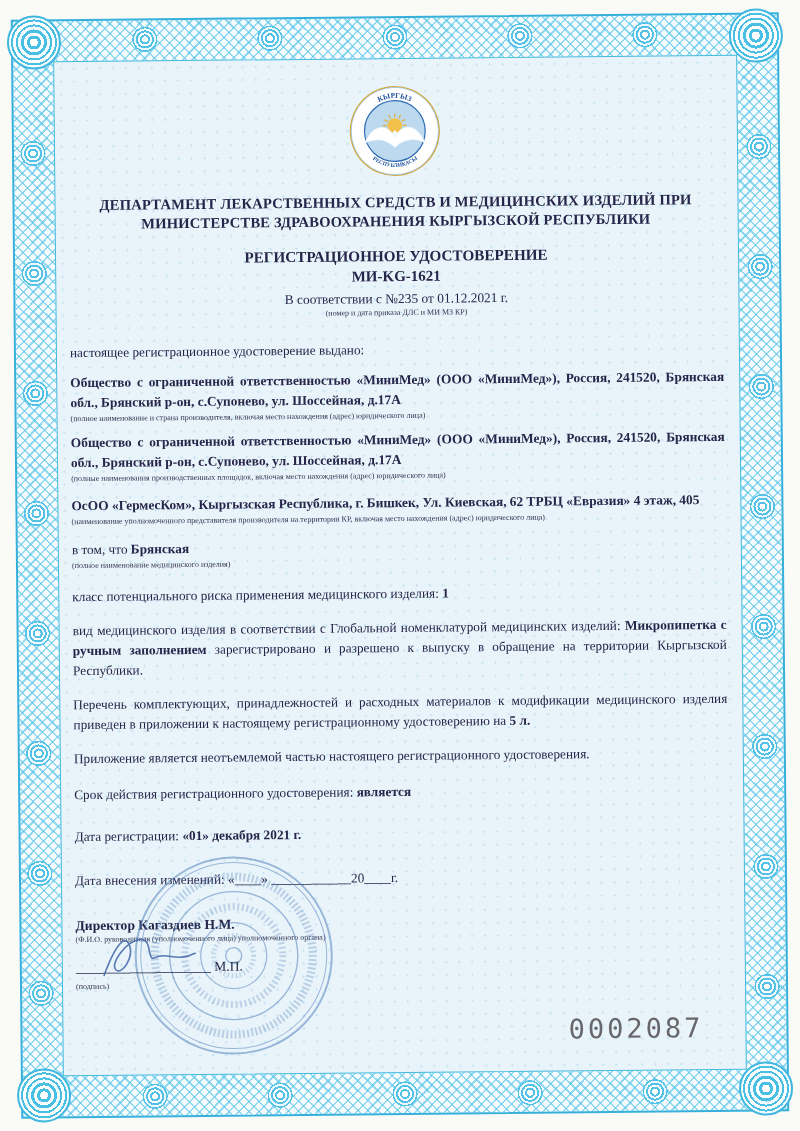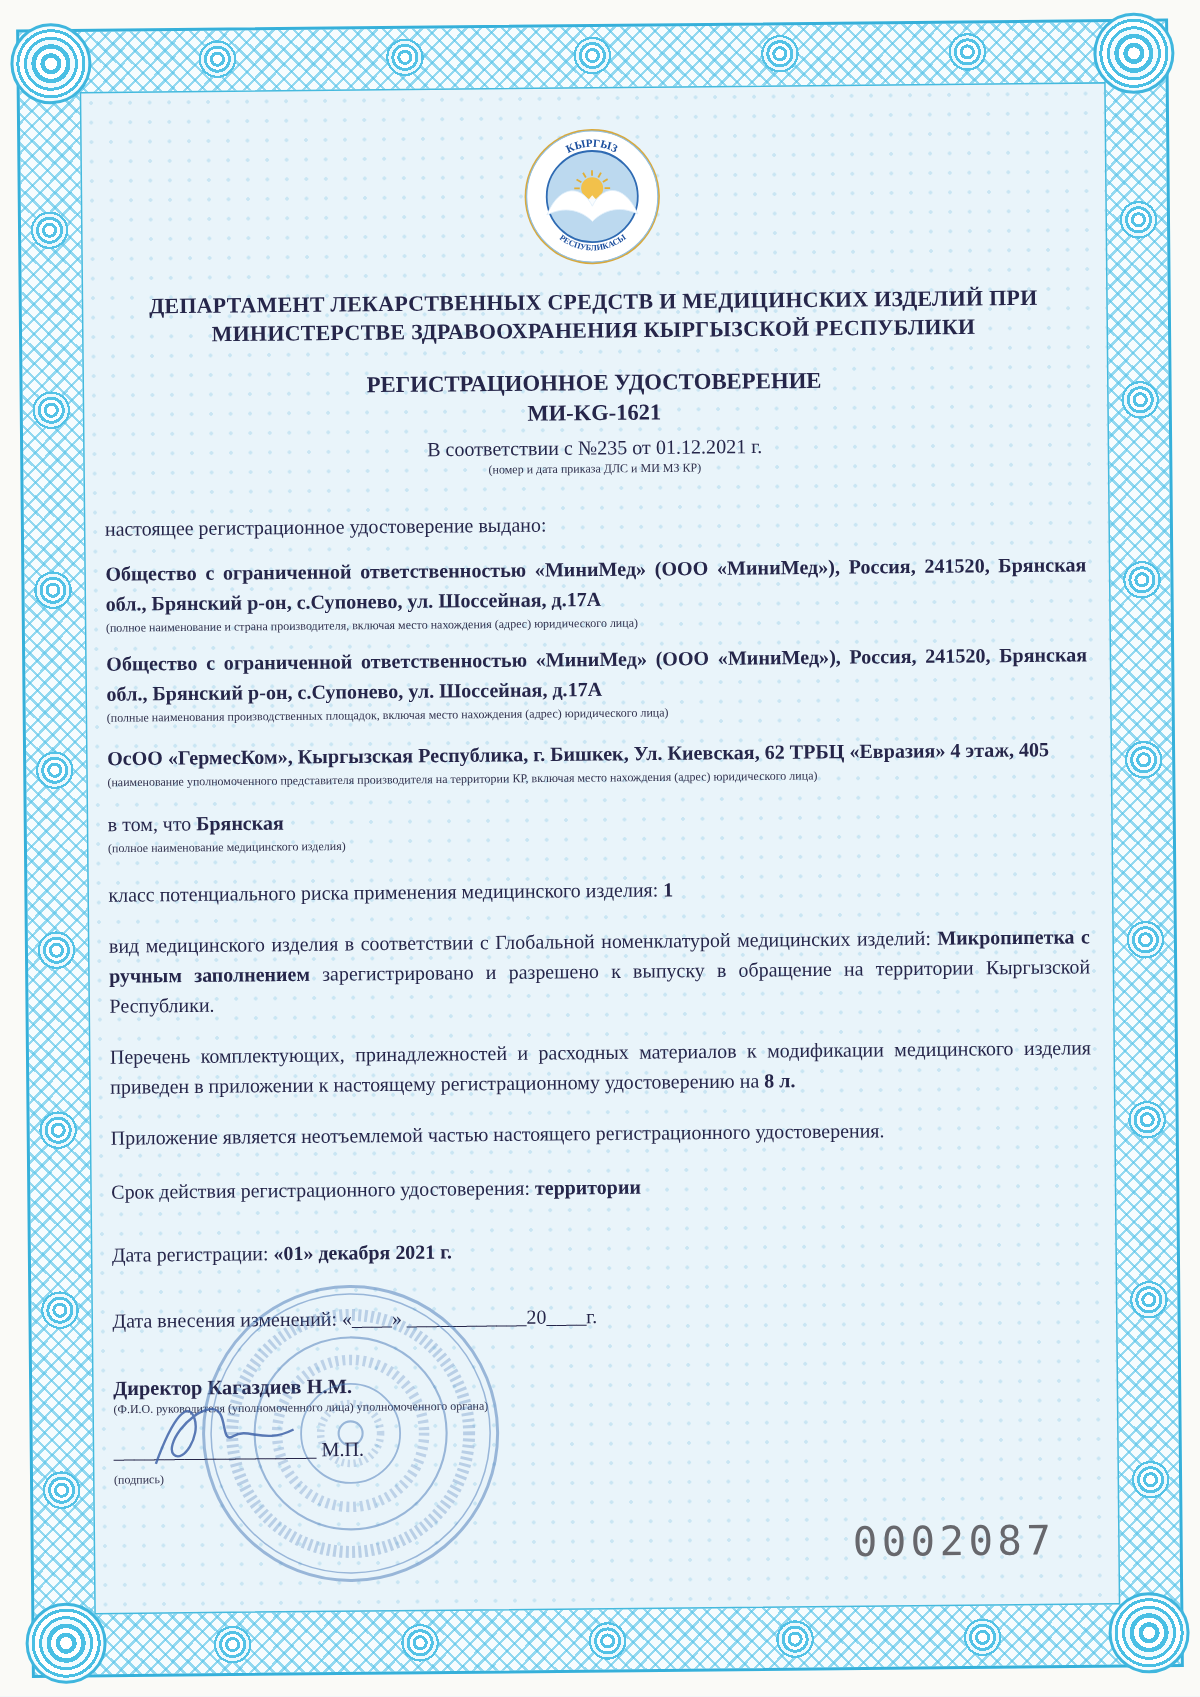--- a/index.html
+++ b/index.html
@@ -128,25 +128,25 @@
       <p class="p pb mt12">ОсОО «ГермесКом», Кыргызская Республика, г. Бишкек, Ул. Киевская, 62 ТРБЦ «Евразия» 4 этаж, 405</p>
       <p class="note">(наименование уполномоченного представителя производителя на территории КР, включая место нахождения (адрес) юридического лица)</p>
 
       <p class="p"><span>в том, что </span><span class="b">Брянская</span></p>
       <p class="note">(полное наименование медицинского изделия)</p>
 
       <p class="p mt16"><span>класс потенциального риска применения медицинского изделия: </span><span class="b">1</span></p>
 
       <p class="p"><span>вид медицинского изделия в соответствии с Глобальной номенклатурой медицинских изделий: </span><span class="b">Микропипетка с ручным заполнением</span><span> зарегистрировано и разрешено к выпуску в обращение на территории Кыргызской Республики.</span></p>
 
-      <p class="p"><span>Перечень комплектующих, принадлежностей и расходных материалов к модификации медицинского изделия приведен в приложении к настоящему регистрационному удостоверению на </span><span class="b">8 л.</span></p>
+      <p class="p"><span>Перечень комплектующих, принадлежностей и расходных материалов к модификации медицинского изделия приведен в приложении к настоящему регистрационному удостоверению на </span><span class="b">5 л.</span></p>
 
       <p class="p">Приложение является неотъемлемой частью настоящего регистрационного удостоверения.</p>
 
-      <p class="p mt16"><span>Срок действия регистрационного удостоверения: </span><span class="b">территории</span></p>
+      <p class="p mt16"><span>Срок действия регистрационного удостоверения: </span><span class="b">является</span></p>
 
       <p class="p mt22"><span>Дата регистрации: </span><span class="b">«01» декабря 2021 г.</span></p>
 
       <p class="p mt24"><span>Дата внесения изменений: </span><span>«____» ____________20____г.</span></p>
 
       <p class="dir">Директор Кагаздиев Н.М.</p>
       <p class="note">(Ф.И.О. руководителя (уполномоченного лица) уполномоченного органа)</p>
 
       <div class="sigrow">
         <svg class="sigsvg" width="120" height="62" viewBox="0 0 120 62">

